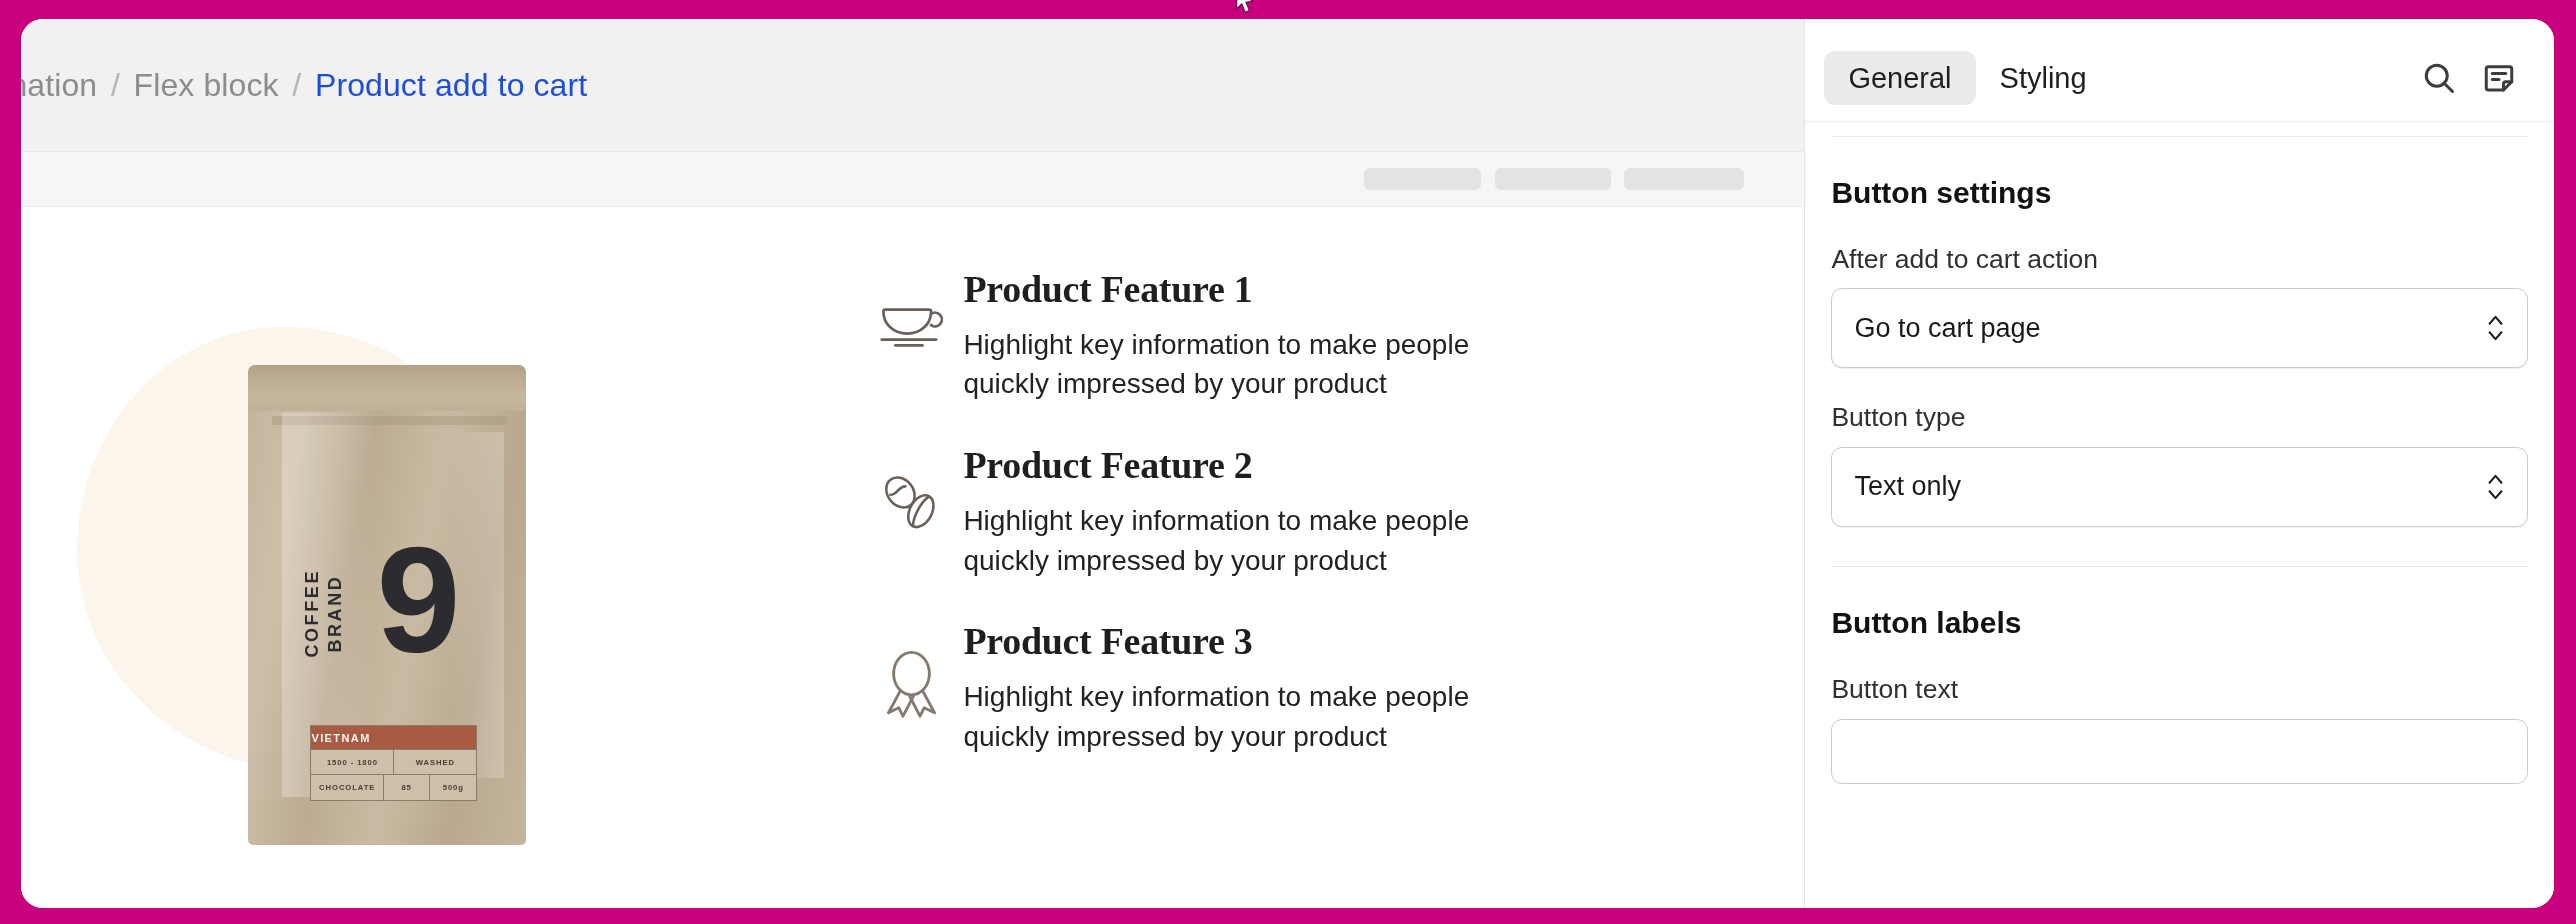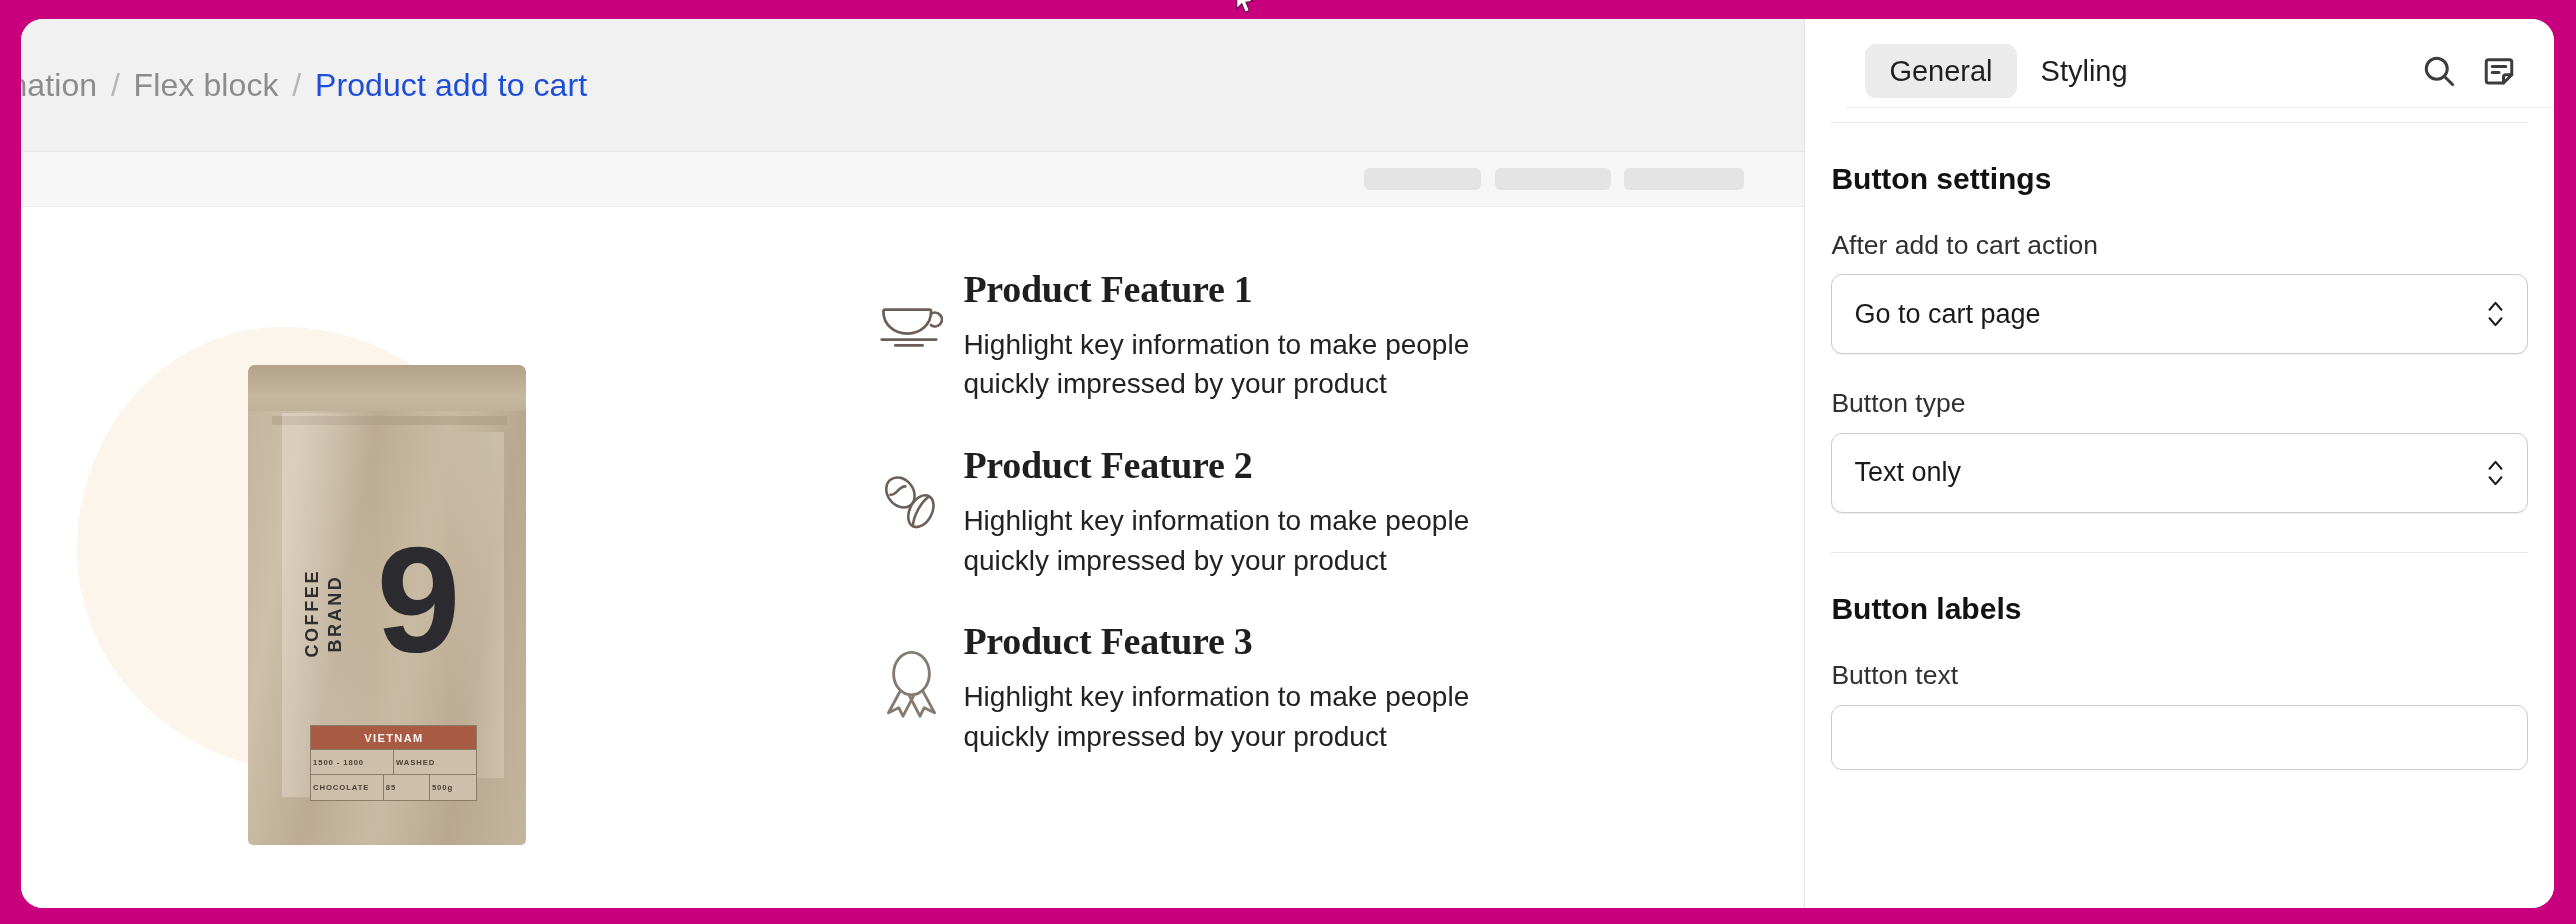--- a/index.html
+++ b/index.html
@@ -182,32 +182,33 @@
     position: absolute;
     left: 62px;
     top: 360px;
     width: 167px;
     border: 0.9px solid #8a7c68;
     background: #cdbfa9;
   }
   .label-head {
     background: #a95a42;
     color: #fdf6f2;
-    text-align: center;
+    text-align: left;
     font-size: 11px;
     font-weight: 700;
     letter-spacing: 1.4px;
     padding: 6px 0 5.1px;
   }
   .label-row {
     display: flex;
     border-top: 0.9px solid #8a7c68;
   }
   .label-cell {
     flex: 1;
+    text-align: center;
     font-size: 7.7px;
     font-weight: 600;
     letter-spacing: 0.9px;
     color: #4a4034;
     padding: 7.7px 1.7px;
     border-right: 0.9px solid #8a7c68;
   }
   .label-cell:last-child { border-right: none; }
   .label-cell.narrow { flex: 0 0 28%; }
 
@@ -249,27 +250,26 @@
     width: 750px;
     flex: none;
     background: #ffffff;
     border-left: 0.9px solid #e4e4e4;
     display: flex;
     flex-direction: column;
     overflow: hidden;
   }
 
   .panel-tabs {
-    height: 89px;
+    height: 103px;
     display: flex;
     align-items: center;
     padding: 16px 31px 0 19px;
     border-bottom: 0.9px solid #ededed;
     flex: none;
-    margin-left: 41px;
   }
   .tab {
     font-size: 29px;
     color: #1f1f1f;
     padding: 10.3px 24px;
     border-radius: 11px;
     cursor: default;
   }
   .tab.active { background: #ebebeb; font-weight: 400; }
   .tab-spacer { flex: 1; }

